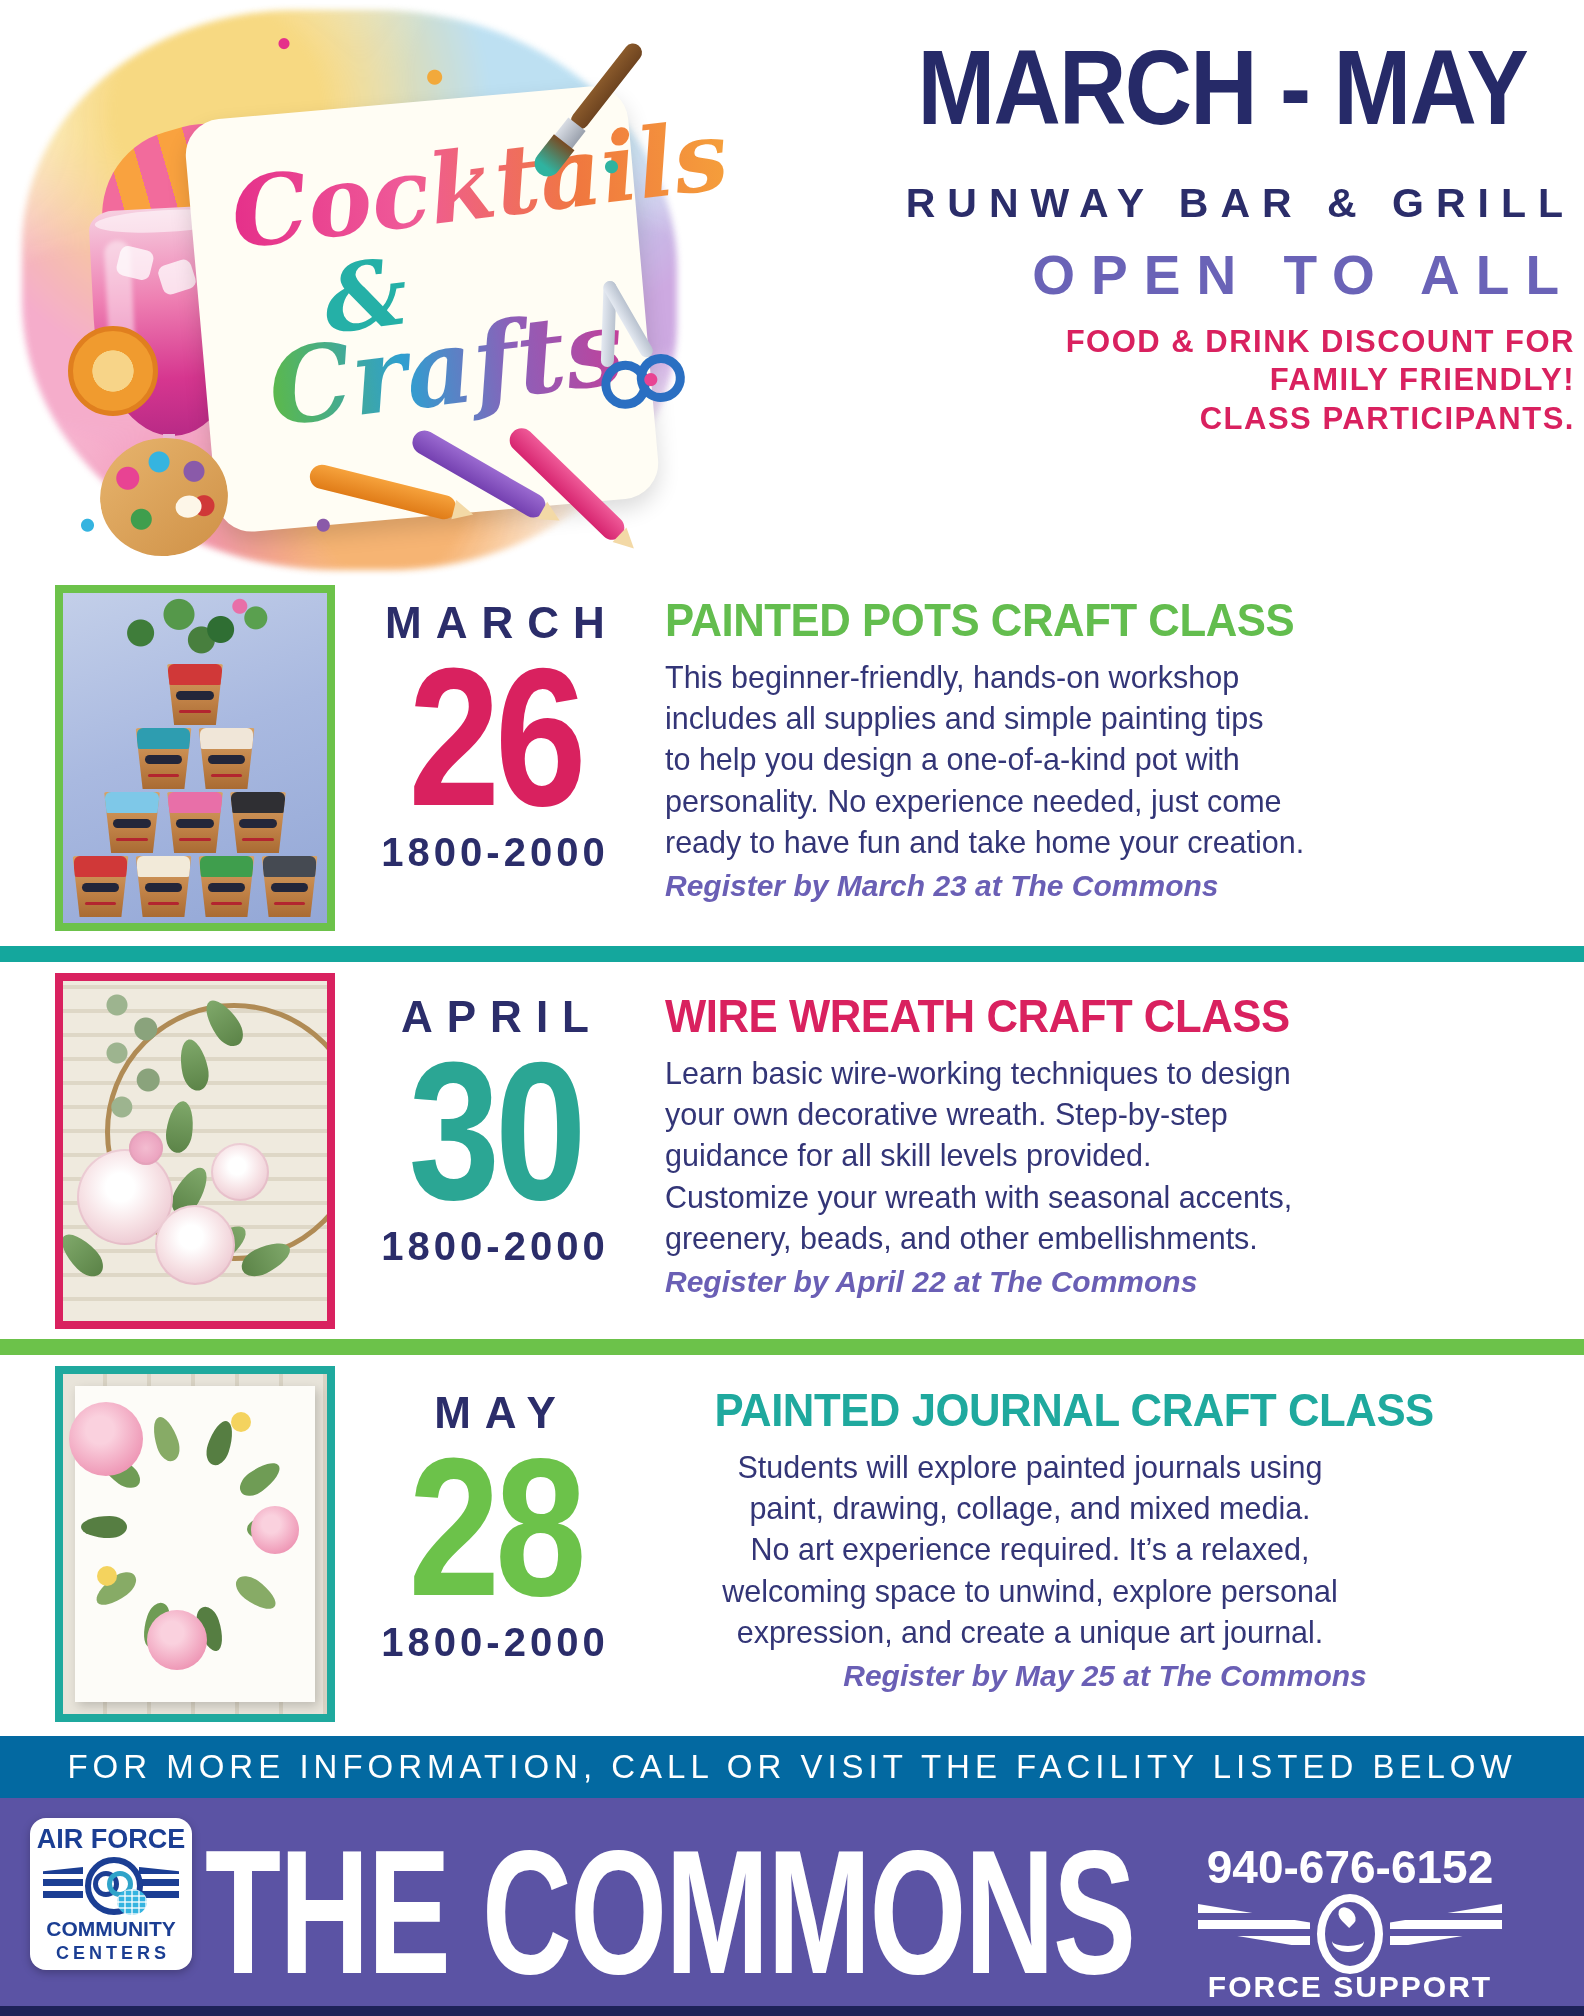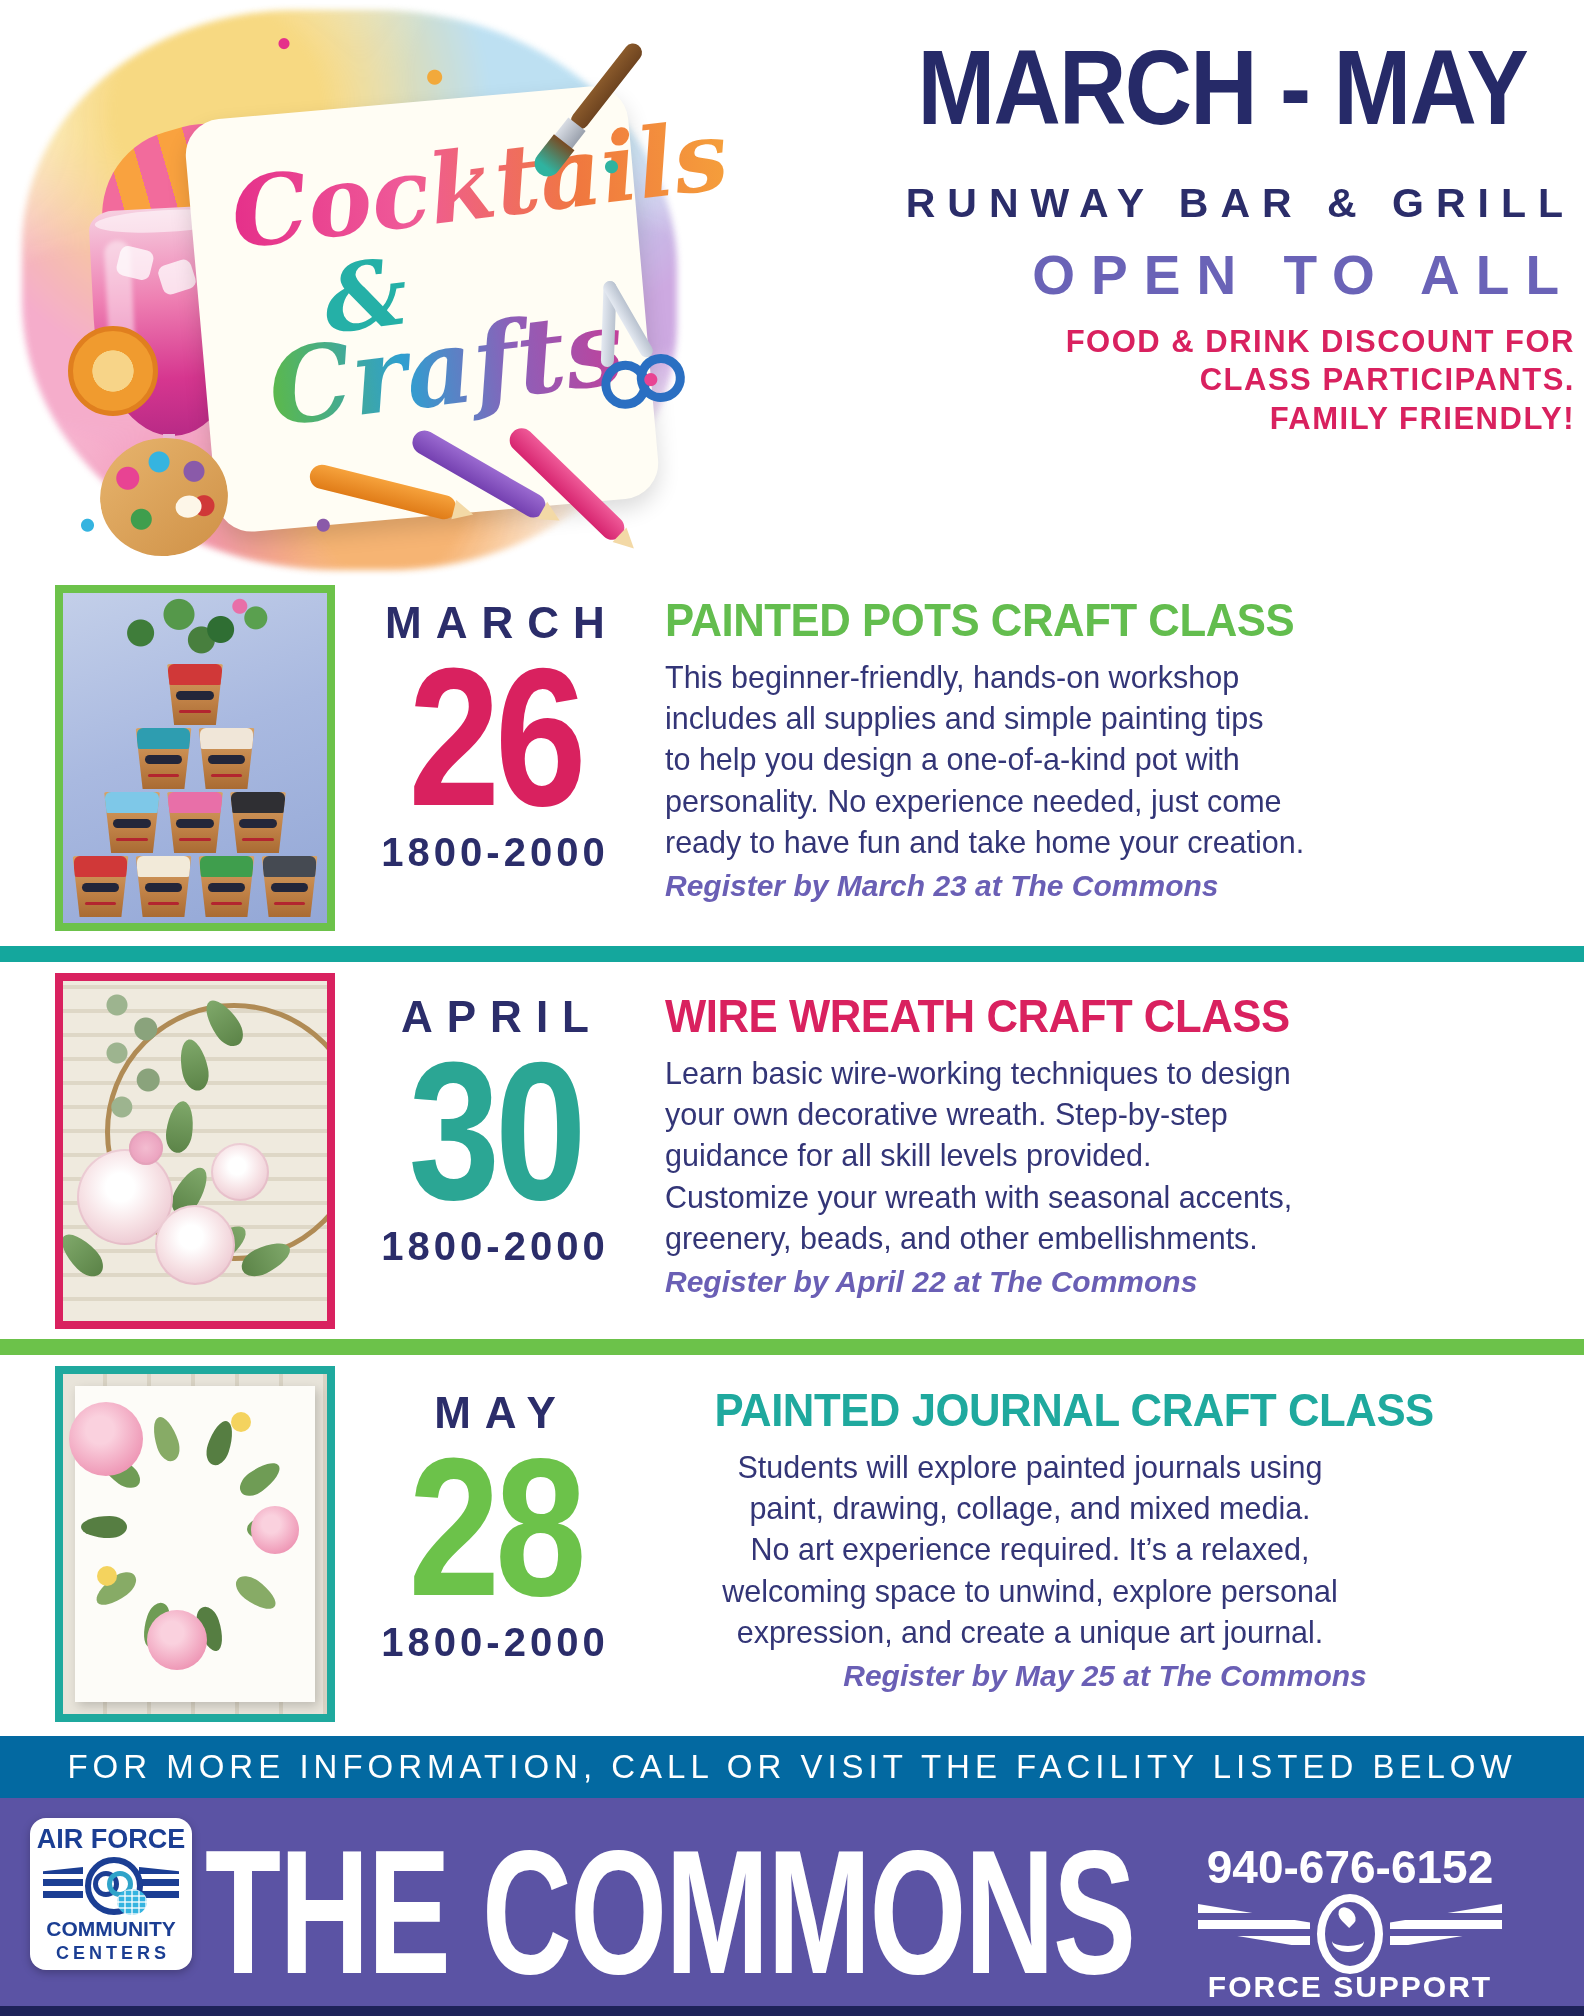--- a/index.html
+++ b/index.html
@@ -264,22 +264,22 @@
     <div class="pencil pc3"></div>
     <div class="sprinkles"></div>
   </div>
 
   <div class="header-right">
     <div class="date-range">MARCH - MAY</div>
     <div class="venue">RUNWAY BAR &amp; GRILL</div>
     <div class="open-all">OPEN TO ALL</div>
     <div class="note">
       <div>FOOD &amp; DRINK DISCOUNT FOR</div>
+      <div>FAMILY FRIENDLY!</div>
       <div>CLASS PARTICIPANTS.</div>
-      <div>FAMILY FRIENDLY!</div>
     </div>
   </div>
 
   <div class="photo photo-march" title="Pyramid of painted terracotta pots decorated with faces, glasses and headwraps" style="border-color: rgb(108, 194, 74);">
     <div class="greens"></div>
     <div class="pots">
       <div class="prow">
           <i class="pot"></i>
         </div>
       <div class="prow">

